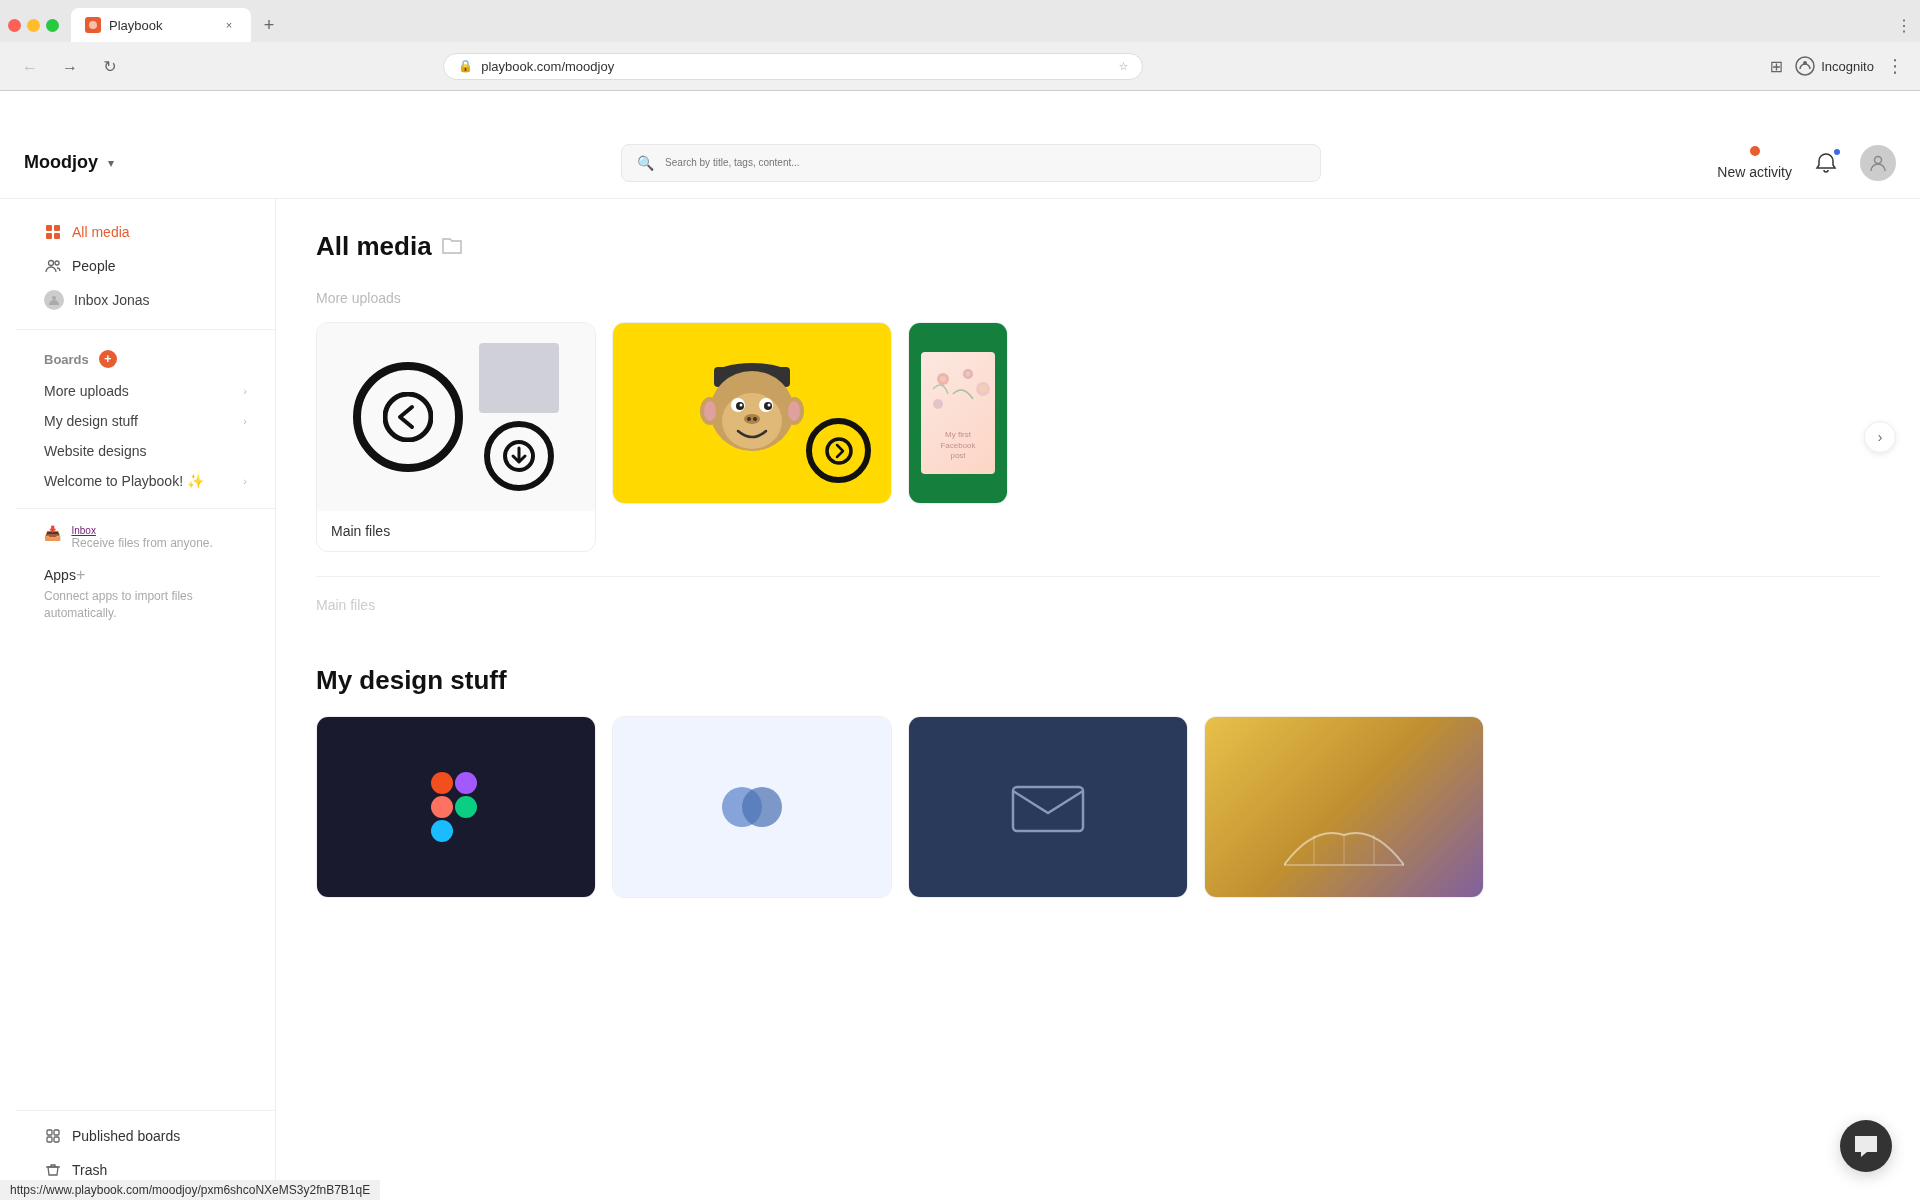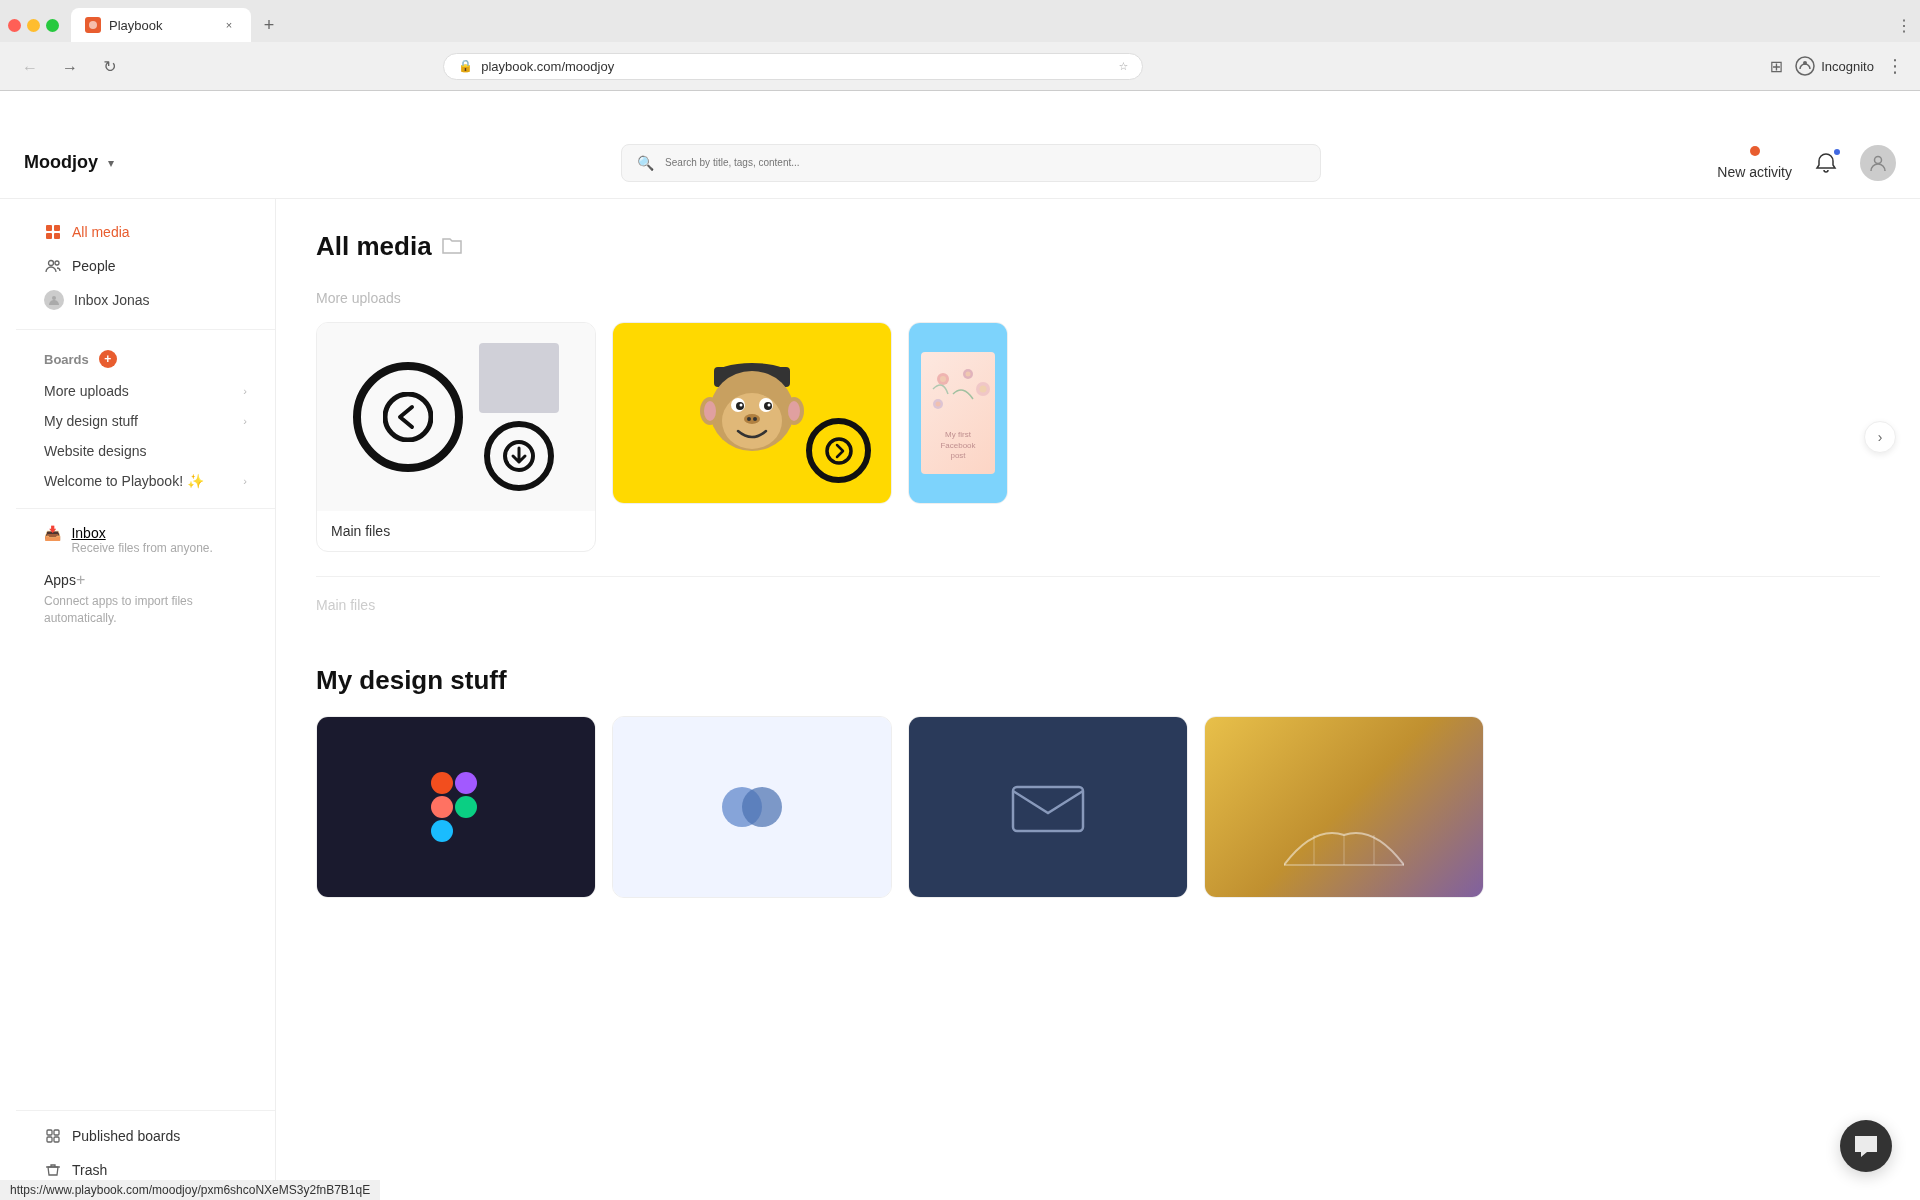--- a/index.html
+++ b/index.html
@@ -86,21 +86,21 @@
     .card1-right { display: flex; flex-direction: column; gap: 8px; align-items: center; }
     .gray-rect { width: 80px; height: 70px; background: #d0d0d8; border-radius: 4px; }
     .download-circle { width: 70px; height: 70px; border: 6px solid #111; border-radius: 50%; display: flex; align-items: center; justify-content: center; font-size: 28px; color: #111; }
 
     
     .card2 { background: #ffd900; display: flex; align-items: center; justify-content: center; min-height: 180px; position: relative; }
     .next-arrow { position: absolute; right: 20px; bottom: 20px; }
     .next-arrow-circle { width: 65px; height: 65px; border: 6px solid #111; border-radius: 50%; display: flex; align-items: center; justify-content: center; font-size: 26px; color: #111; }
 
     
-    .card3-inner { background: #7dd3fc; display: flex; align-items: center; justify-content: center; min-height: 180px; padding: 12px; }
+    .card3-inner { background: #15803d; display: flex; align-items: center; justify-content: center; min-height: 180px; padding: 12px; }
 
     .board-card-footer { padding: 12px 14px; font-size: 14px; font-weight: 500; color: #333; }
 
     .section-divider { height: 1px; background: #f0f0f0; margin: 8px 0 16px; }
     .subsection-label { font-size: 14px; color: #ccc; font-weight: 400; padding: 4px 0 12px; }
 
     
     .section2-title { font-size: 26px; font-weight: 700; color: #111; margin-bottom: 20px; }
     .section2-grid { display: flex; gap: 16px; }
     .design-card { width: 280px; border-radius: 12px; overflow: hidden; border: 1px solid #eee; }
@@ -259,21 +259,21 @@
           <span>Welcome to Playbook! ✨</span>
           <span class="chevron">›</span>
         </div>
       </div>
 
       <div class="sidebar-divider"></div>
 
       <div class="inbox-item">
         <span style="font-size:14px;color:#666;">📥</span>
         <div>
-          <div style="font-size:14px;color:#000000;text-decoration:underline;">Inbox</div>
+          <div style="font-size:10px;color:#701a75;text-decoration:underline;">Inbox</div>
           <div class="inbox-sub">Receive files from anyone.</div>
         </div>
       </div>
 
       <div class="apps-section">
         <div class="apps-header">
           <span>Apps</span>
           <span class="apps-add">+</span>
         </div>
         <div class="apps-desc">Connect apps to import files automatically.</div>

